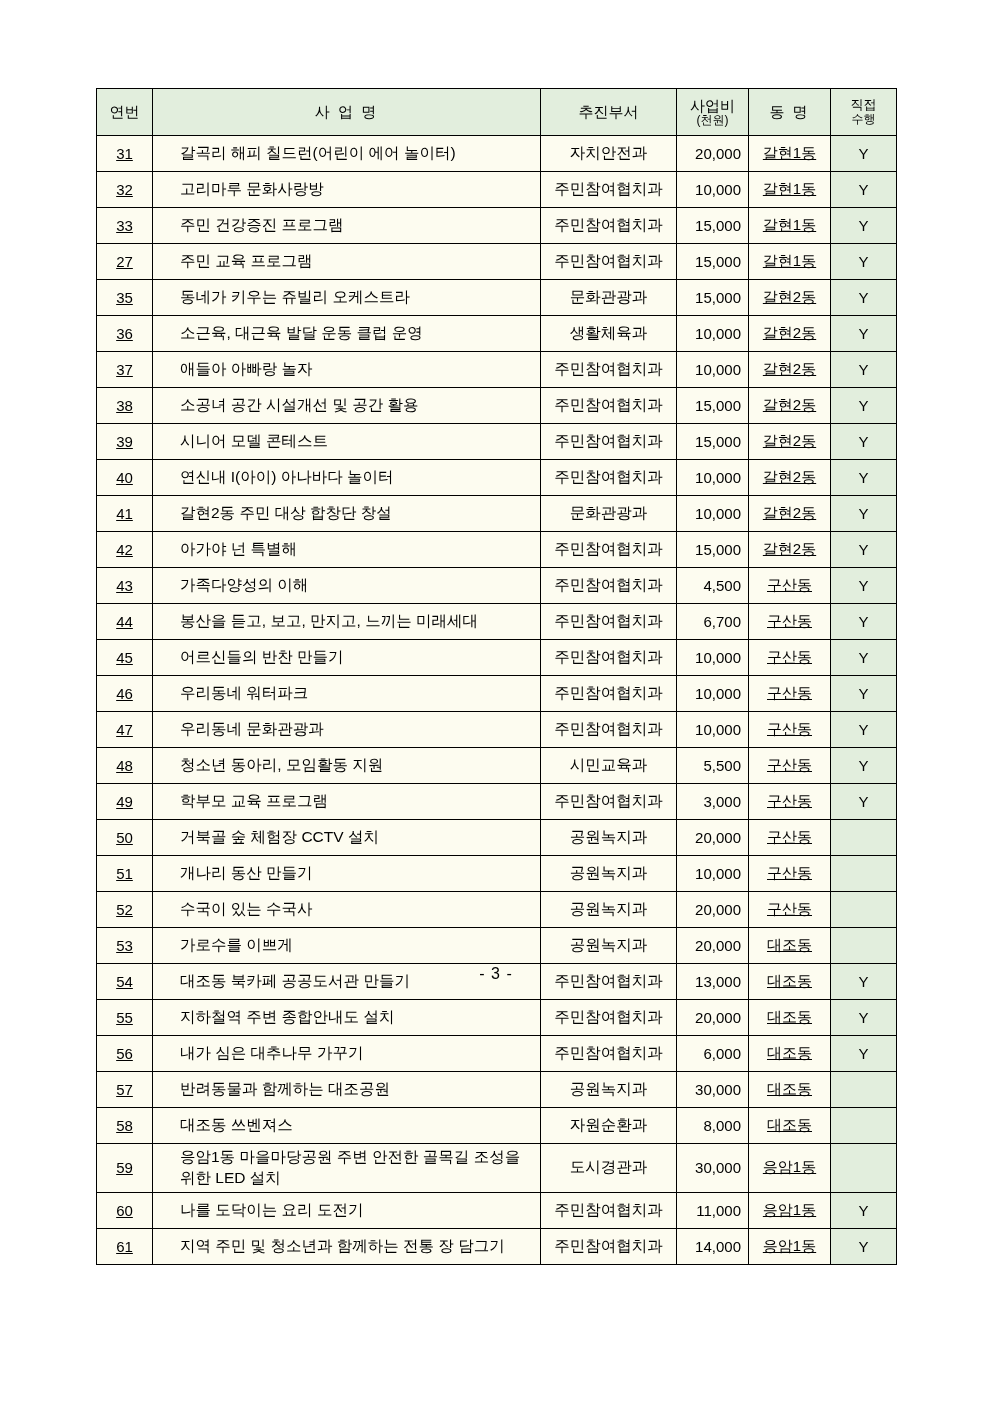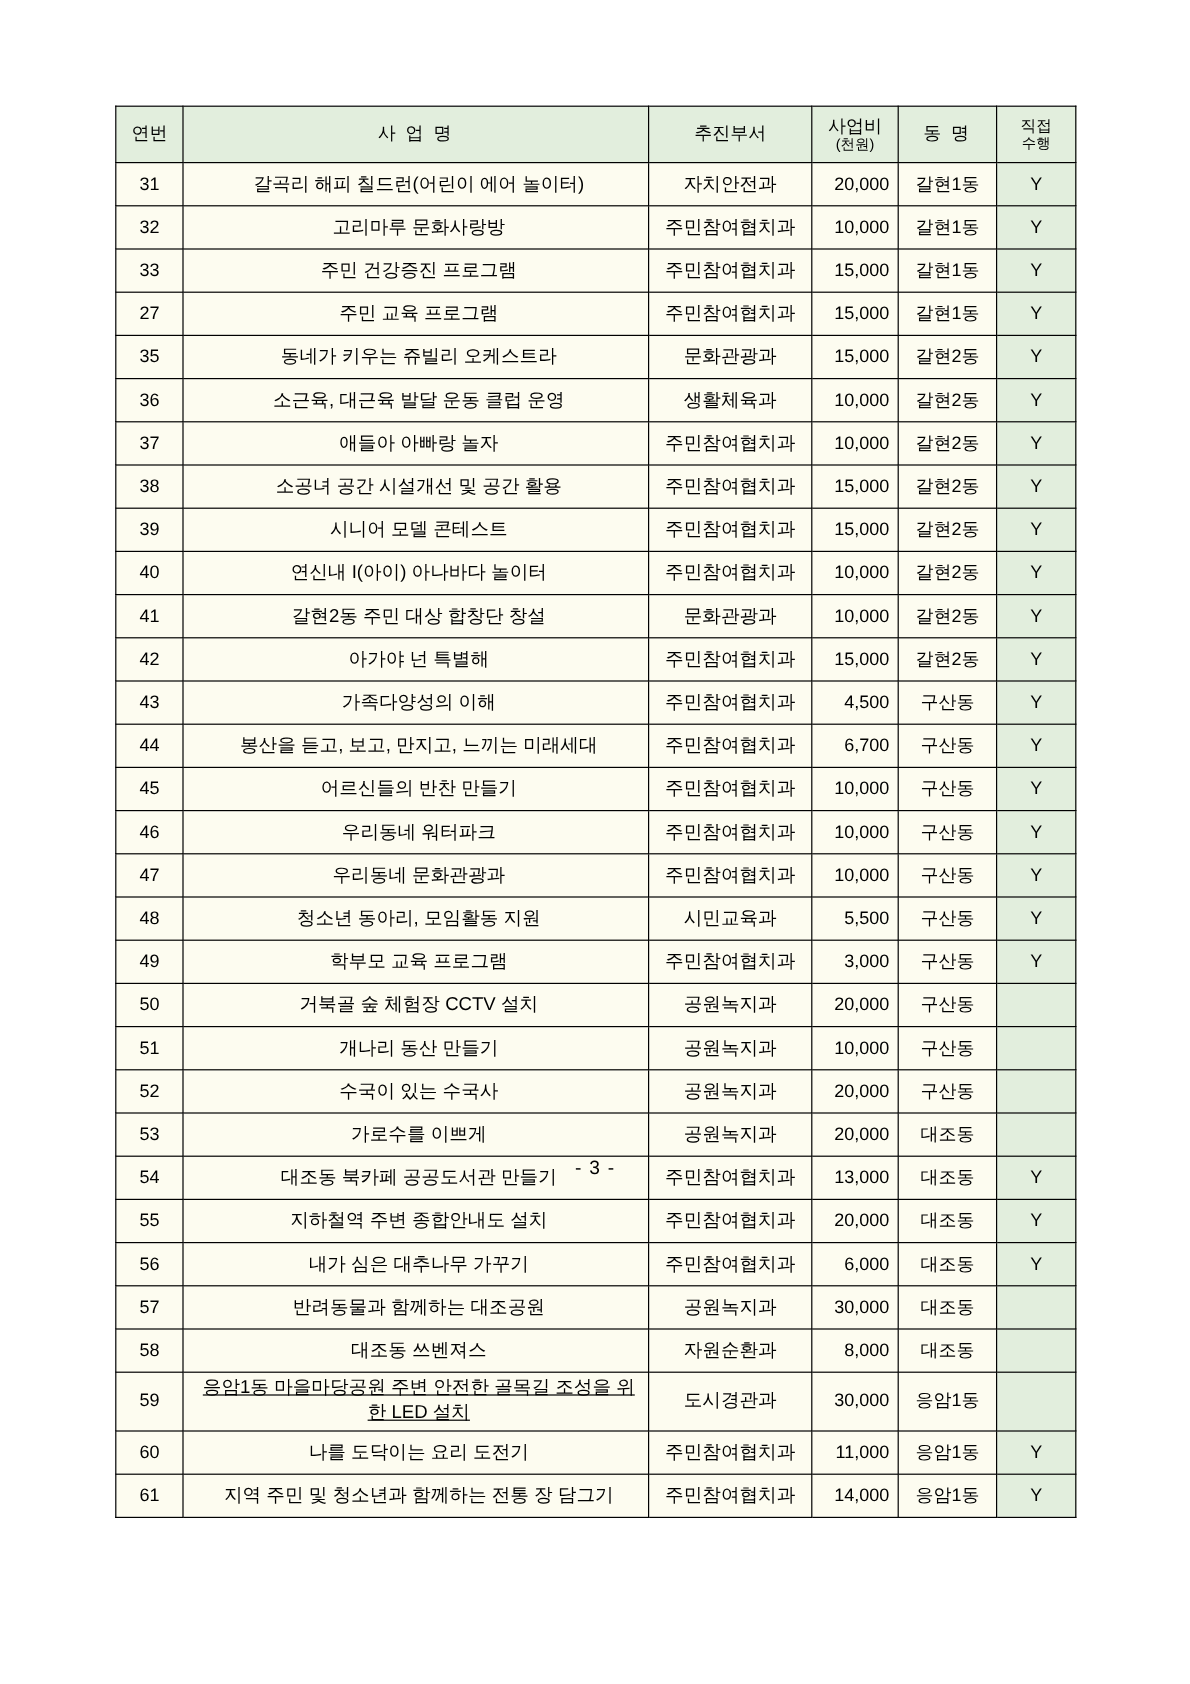--- a/index.html
+++ b/index.html
@@ -63,46 +63,47 @@
     line-height: 1.15;
   }
   tbody td {
     background: #fdfcf0;
     height: 35px;
     font-size: 15.5px;
   }
   tbody td.col-no {
     text-align: center;
     font-size: 15px;
+    text-decoration: underline;
   }
   tbody td.col-name {
-    text-align: center;
-    padding-left: 9px;
+    text-align: left;
+    padding-left: 27px;
     padding-right: 4px;
   }
   tbody td.col-name.two-line {
     line-height: 1.35;
     padding-top: 3px;
     padding-bottom: 3px;
-    text-decoration: underline;
   }
   tbody td.col-name.bold {
     font-weight: normal;
   }
   tbody td.col-dept {
     text-align: center;
   }
   tbody td.col-cost {
     text-align: right;
     padding-right: 7px;
     font-size: 15px;
   }
   tbody td.col-dong {
     text-align: center;
     font-size: 15px;
+    text-decoration: underline;
   }
   tbody td.col-direct {
     text-align: center;
     background: #e2eedd;
     font-size: 15px;
   }
   .page-number {
     position: absolute;
     left: 0;
     right: 0;

